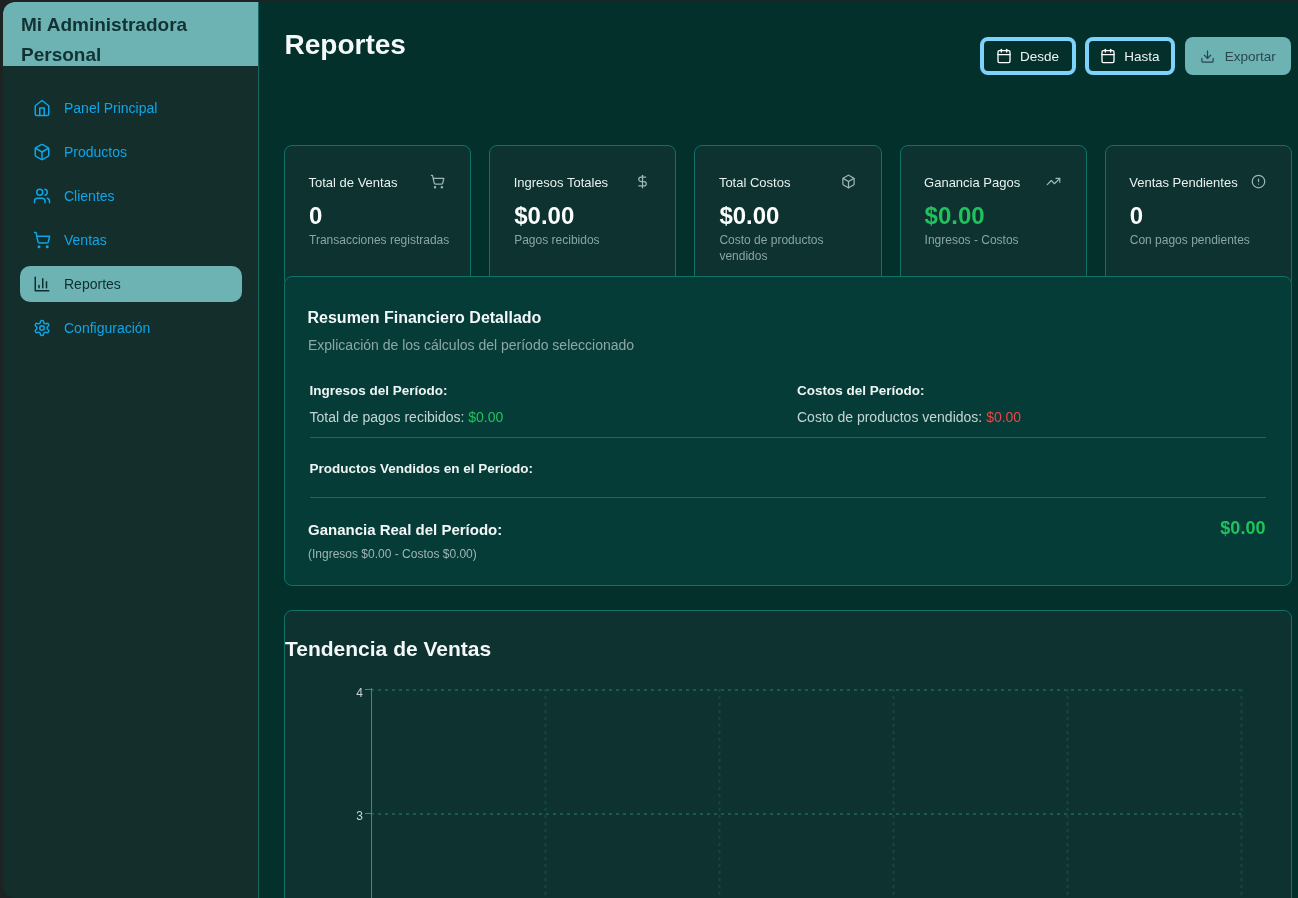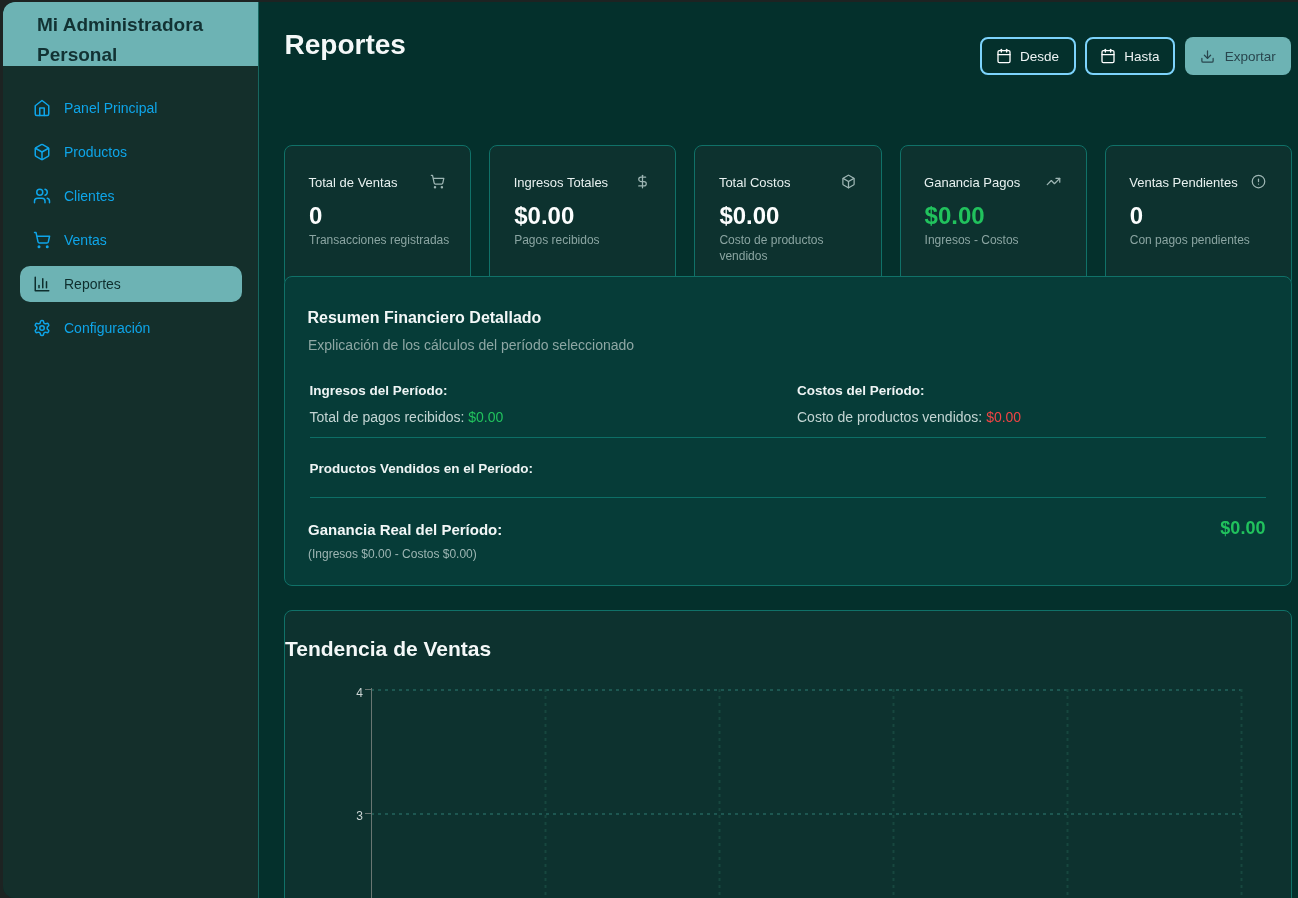--- a/index.html
+++ b/index.html
@@ -1,31 +1,31 @@
 <!DOCTYPE html>
 <html><head>
 <meta charset="utf-8">
 <style>
   * { margin:0; padding:0; box-sizing:border-box; }
   html,body { width:1298px; height:898px; overflow:hidden; background:#1d2322; font-family:"Liberation Sans", sans-serif; }
   .app { position:absolute; left:3px; top:2px; right:0; bottom:0; background:#04302c; border-radius:12px 0 0 12px; overflow:hidden; }
   
   .sidebar { position:absolute; left:0; top:0; bottom:0; width:256px; background:#142f2b; border-right:1px solid #17665f; }
-  .brand { height:63.5px; background:#6db3b4; color:#123233; font-size:19px; font-weight:bold; line-height:30px; padding:8px 16px 0 34px; border-radius:10px 0 0 0; }
+  .brand { height:63.5px; background:#6db3b4; color:#123233; font-size:19px; font-weight:bold; line-height:30px; padding:8px 16px 0 18px; border-radius:10px 0 0 0; }
   .nav { position:absolute; top:88px; left:17px; right:16px; }
   .nav-item { height:36px; margin-bottom:8px; display:flex; align-items:center; padding-left:13px; border-radius:10px; color:#0ea5e9; font-size:14px; }
   .nav-item svg { width:18px; height:18px; margin-right:13px; flex:none; }
   .nav-item.active { background:#6db3b4; color:#0e2e2d; font-weight:500; }
   
   .main { position:absolute; left:256px; top:0; right:0; bottom:0; }
   h1 { position:absolute; left:25.5px; top:27.2px; font-size:28px; color:#f4f8f8; }
   .subtitle { position:absolute; left:25.5px; top:66.9px; font-size:16px; color:#8ea7a4; }
   .btn { position:absolute; top:35px; height:38px; border-radius:8px; display:flex; align-items:center; justify-content:center; font-size:13.5px; }
   .btn svg { width:16px; height:16px; margin-right:8px; }
-  .btn.outline { border:2px solid #7dd3fc; color:#eef4f4; background:transparent; }
+  .btn.outline { border:4px solid #7dd3fc; color:#eef4f4; background:transparent; }
   #b-desde { left:720.5px; width:96px; }
   #b-hasta { left:826px; width:90px; }
   #b-export { left:925.5px; width:106.5px; background:#6db3b4; color:#29464e; }
   #b-export svg { width:15px; height:15px; margin-right:10px; }
   
   .cards { position:absolute; left:25px; top:108px; width:1008px; display:flex; gap:18px; }
   .card { background:#0d322f; border:1px solid #107168; border-radius:8px; }
   .stat { width:187.2px; height:142px; position:relative;margin-top:35px; }
   .stat .t { position:absolute; left:23.5px; top:29.3px; font-size:13px; color:#e8f1f0; white-space:nowrap; }
   .stat .ic { position:absolute; right:25px; top:27.5px; width:15px; height:15px; color:#9db5b3; }

